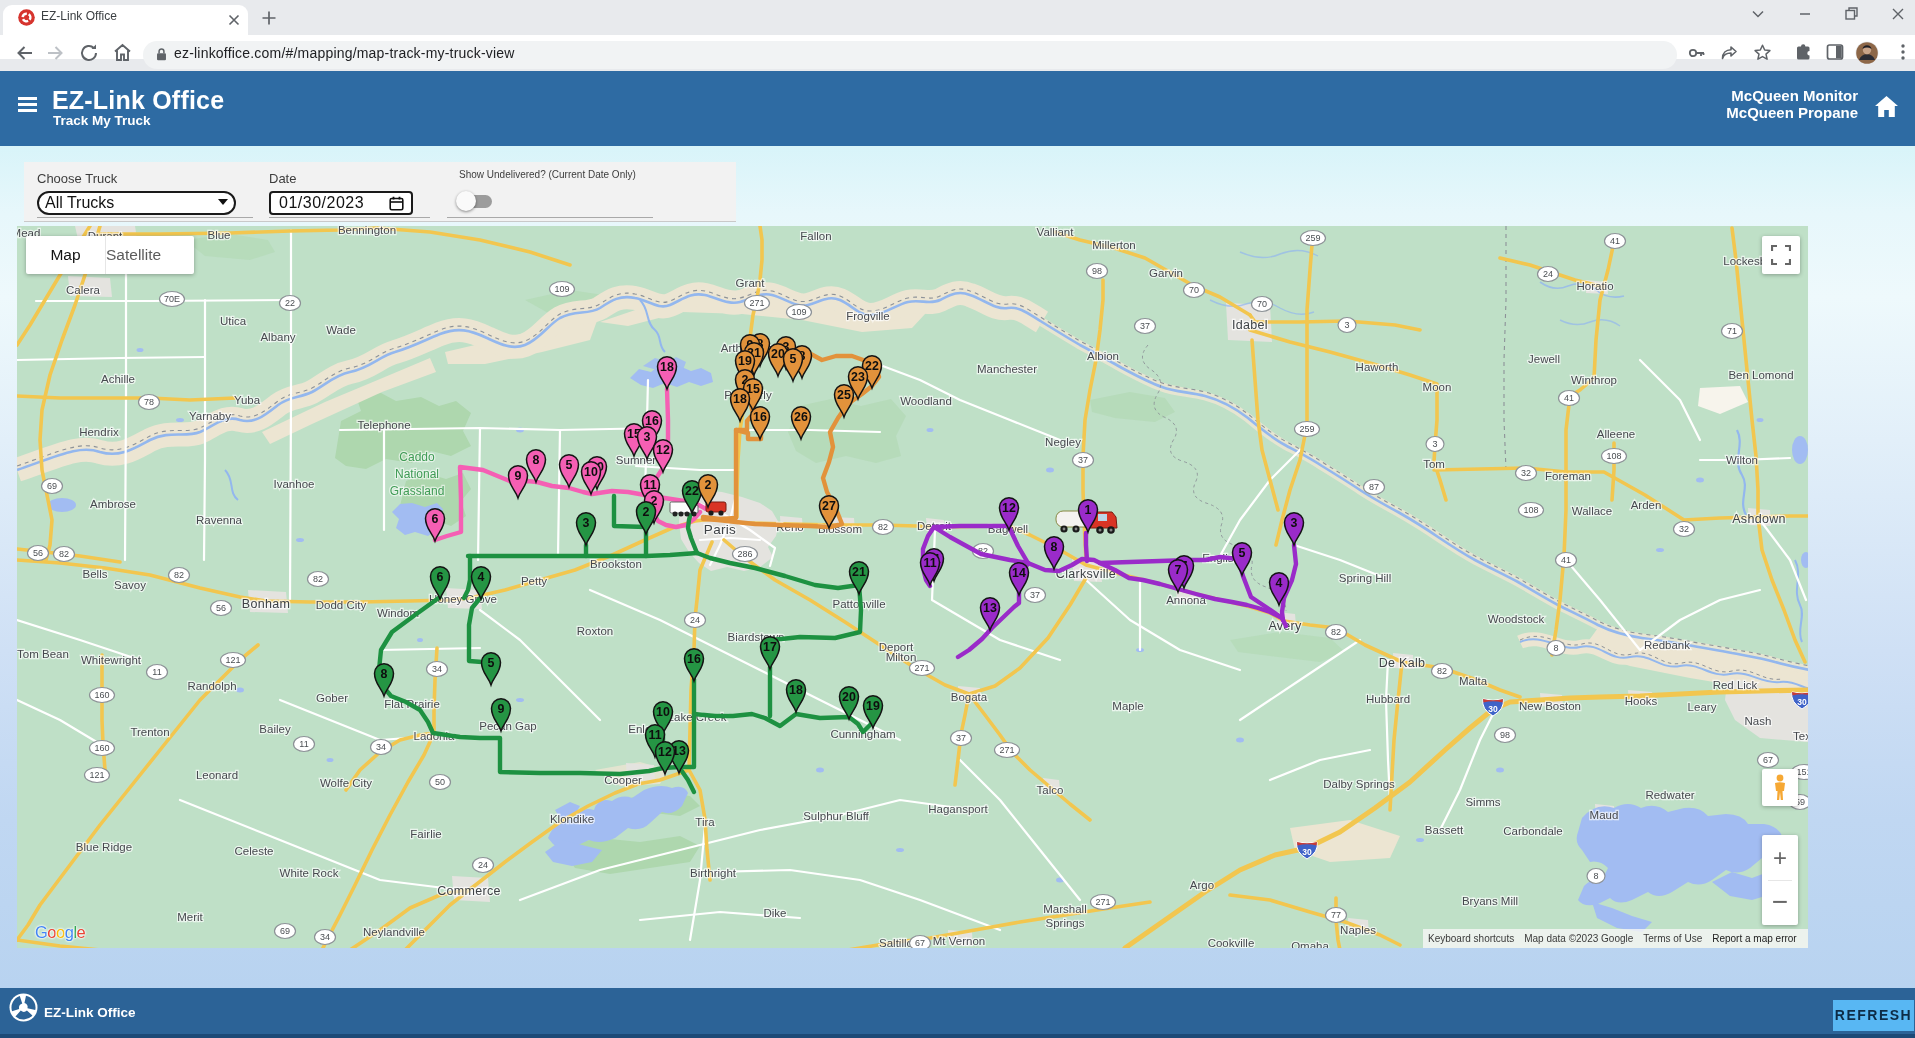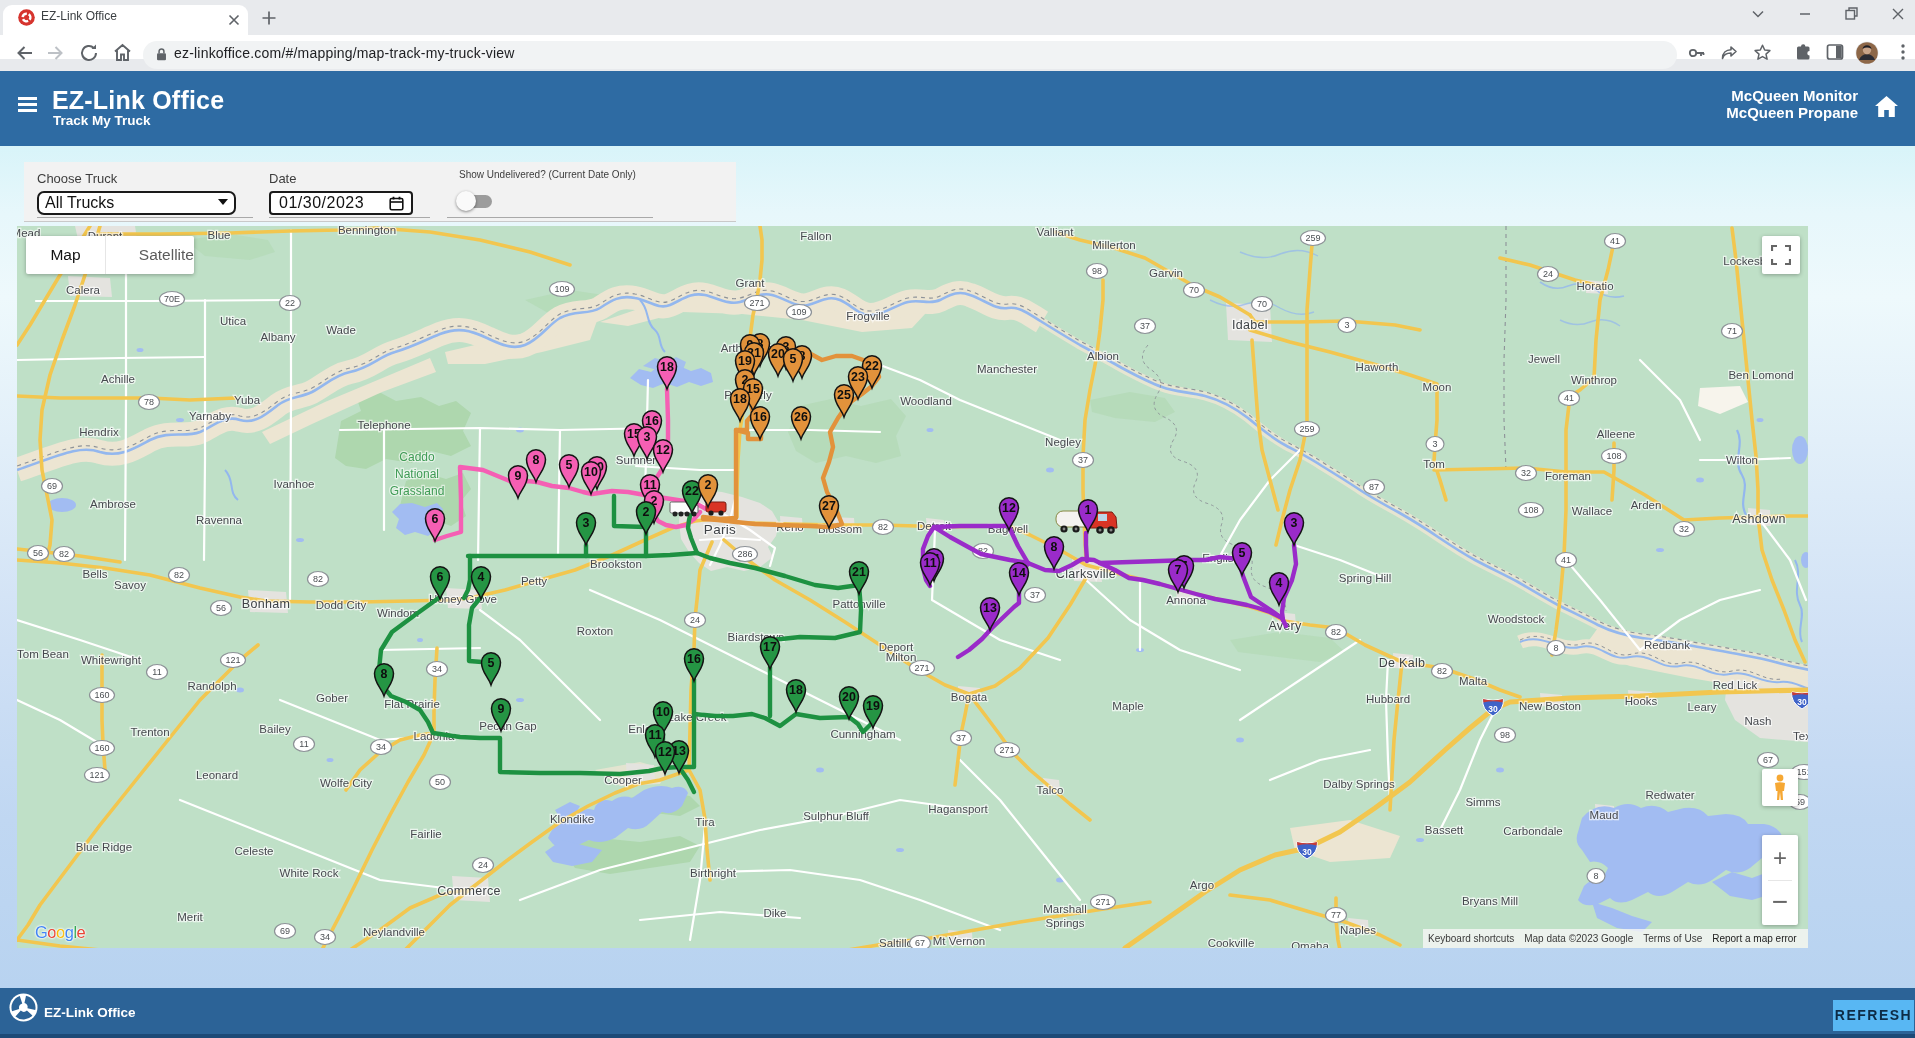--- a/index.html
+++ b/index.html
@@ -14,34 +14,34 @@
 #appbar{position:absolute;left:0;top:71px;width:1915px;height:75px;background:#2e6ba3;color:#fff}
 #hamb{position:absolute;left:18px;top:26px;width:19px;height:15px}
 #hamb div{height:2.6px;background:#fff;margin-bottom:3.4px}
 #apptitle{position:absolute;left:52px;top:15px;font-size:25px;font-weight:600;letter-spacing:.2px}
 #appsub{position:absolute;left:53px;top:42px;font-size:13.5px;font-weight:700}
 #mcq{position:absolute;right:57px;top:16px;text-align:right;font-size:15px;font-weight:700;line-height:17px}
 #content{position:absolute;left:0;top:146px;width:1915px;height:842px;background:linear-gradient(180deg,#d8f4f9 0%,#e7f7fb 8%,#eef9fc 18%,#e2eff9 35%,#cfe0f5 60%,#c0d7f2 80%,#b8d3f0 100%)}
 #panel{position:absolute;left:24px;top:16px;width:712px;height:60px;background:#f2f2f2;border-bottom:1px solid #c9c9c9}
 .cellline{position:absolute;top:55px;height:1px;background:#a9a9a9}
 .plabel{position:absolute;top:9px;font-size:13px;color:#3d3d3d}
-#seltruck{position:absolute;left:13px;top:29px;width:199px;height:24px;border:2px solid #1a1a1a;border-radius:7px;background:#fff;font-size:16px;color:#111;padding-left:6px;line-height:20px}
+#seltruck{position:absolute;left:13px;top:29px;width:199px;height:24px;border:2px solid #1a1a1a;border-radius:12px;background:#fff;font-size:16px;color:#111;padding-left:6px;line-height:20px}
 #selarrow{position:absolute;left:194px;top:37px;width:0;height:0;border-left:5px solid transparent;border-right:5px solid transparent;border-top:6px solid #111}
 #datein{position:absolute;left:245px;top:29px;width:144px;height:24px;border:2px solid #1a1a1a;border-radius:4px;background:#fff;font-size:16px;color:#111;padding-left:8px;line-height:20px;letter-spacing:.5px}
 #togtrack{position:absolute;left:436px;top:33px;width:32px;height:13px;background:#9c9c9c;border-radius:7px}
 #togthumb{position:absolute;left:432px;top:29px;width:20px;height:20px;background:#fafafa;border-radius:50%;box-shadow:0 1px 3px rgba(0,0,0,.45)}
 #map{position:absolute;left:17px;top:80px;width:1791px;height:722px;overflow:hidden;background:#bfe0c7}
 #footer{position:absolute;left:0;top:988px;width:1915px;height:46px;background:#2c6397}
 #footer2{position:absolute;left:0;top:1034px;width:1915px;height:4px;background:#1d4a77}
 #ftitle{position:absolute;left:44px;top:17px;font-size:13.5px;font-weight:700;color:#fff}
 #refresh{position:absolute;left:1833px;top:12px;width:81px;height:31px;background:#58b7f3;border-radius:0;color:#0d2b46;font-size:14px;font-weight:700;letter-spacing:1.5px;text-align:center;line-height:31px}
 .mapctl{position:absolute;background:#fff;box-shadow:0 1px 4px rgba(0,0,0,.3)}
 #mapsat{left:9px;top:10px;width:168px;height:38px;border-radius:2px}
 #mapsat .m1{position:absolute;left:0;top:0;width:79px;height:46px;text-align:center;line-height:38px;font-size:15.5px;font-weight:500;color:#111}
-#mapsat .m2{position:absolute;left:79px;top:0;width:89px;height:38px;text-align:right;line-height:38px;font-size:15.5px;color:#5b5b5b;border-left:1px solid #e6e6e6}
+#mapsat .m2{position:absolute;left:79px;top:0;width:89px;height:38px;text-align:left;line-height:38px;font-size:15.5px;color:#5b5b5b;border-left:1px solid #e6e6e6}
 #fullscr{left:1745px;top:10px;width:38px;height:38px;border-radius:2px}
 #pegman{left:1745px;top:543px;width:36px;height:37px;border-radius:2px}
 #zoomctl{left:1745px;top:609px;width:36px;height:90px;border-radius:2px}
 #zoomctl .zp{position:absolute;width:36px;height:45px;color:#666;font-size:24px;font-weight:400;text-align:center;line-height:45px}
 #attrib{position:absolute;left:1406px;top:703px;width:385px;height:19px;background:rgba(245,245,245,.82);font-size:10px;color:#3a3a3a;white-space:nowrap;line-height:19px}
 #glogo{position:absolute;left:18px;top:697px;font-size:16.5px;font-weight:500;letter-spacing:-.5px;text-shadow:0 0 2px #fff,0 0 2px #fff,0 0 3px #fff}
 svg text{font-family:"Liberation Sans",sans-serif}
 .lbl{font-size:11.5px;fill:#46494e;paint-order:stroke;stroke:rgba(255,255,255,.68);stroke-width:2.4px;text-anchor:middle}
 .lbl2{font-size:12.5px;fill:#3e4246;paint-order:stroke;stroke:rgba(255,255,255,.7);stroke-width:2.6px;text-anchor:middle;letter-spacing:.3px}
 .park{font-size:12px;fill:#3f9b55;paint-order:stroke;stroke:rgba(255,255,255,.6);stroke-width:2.4px;text-anchor:middle}

